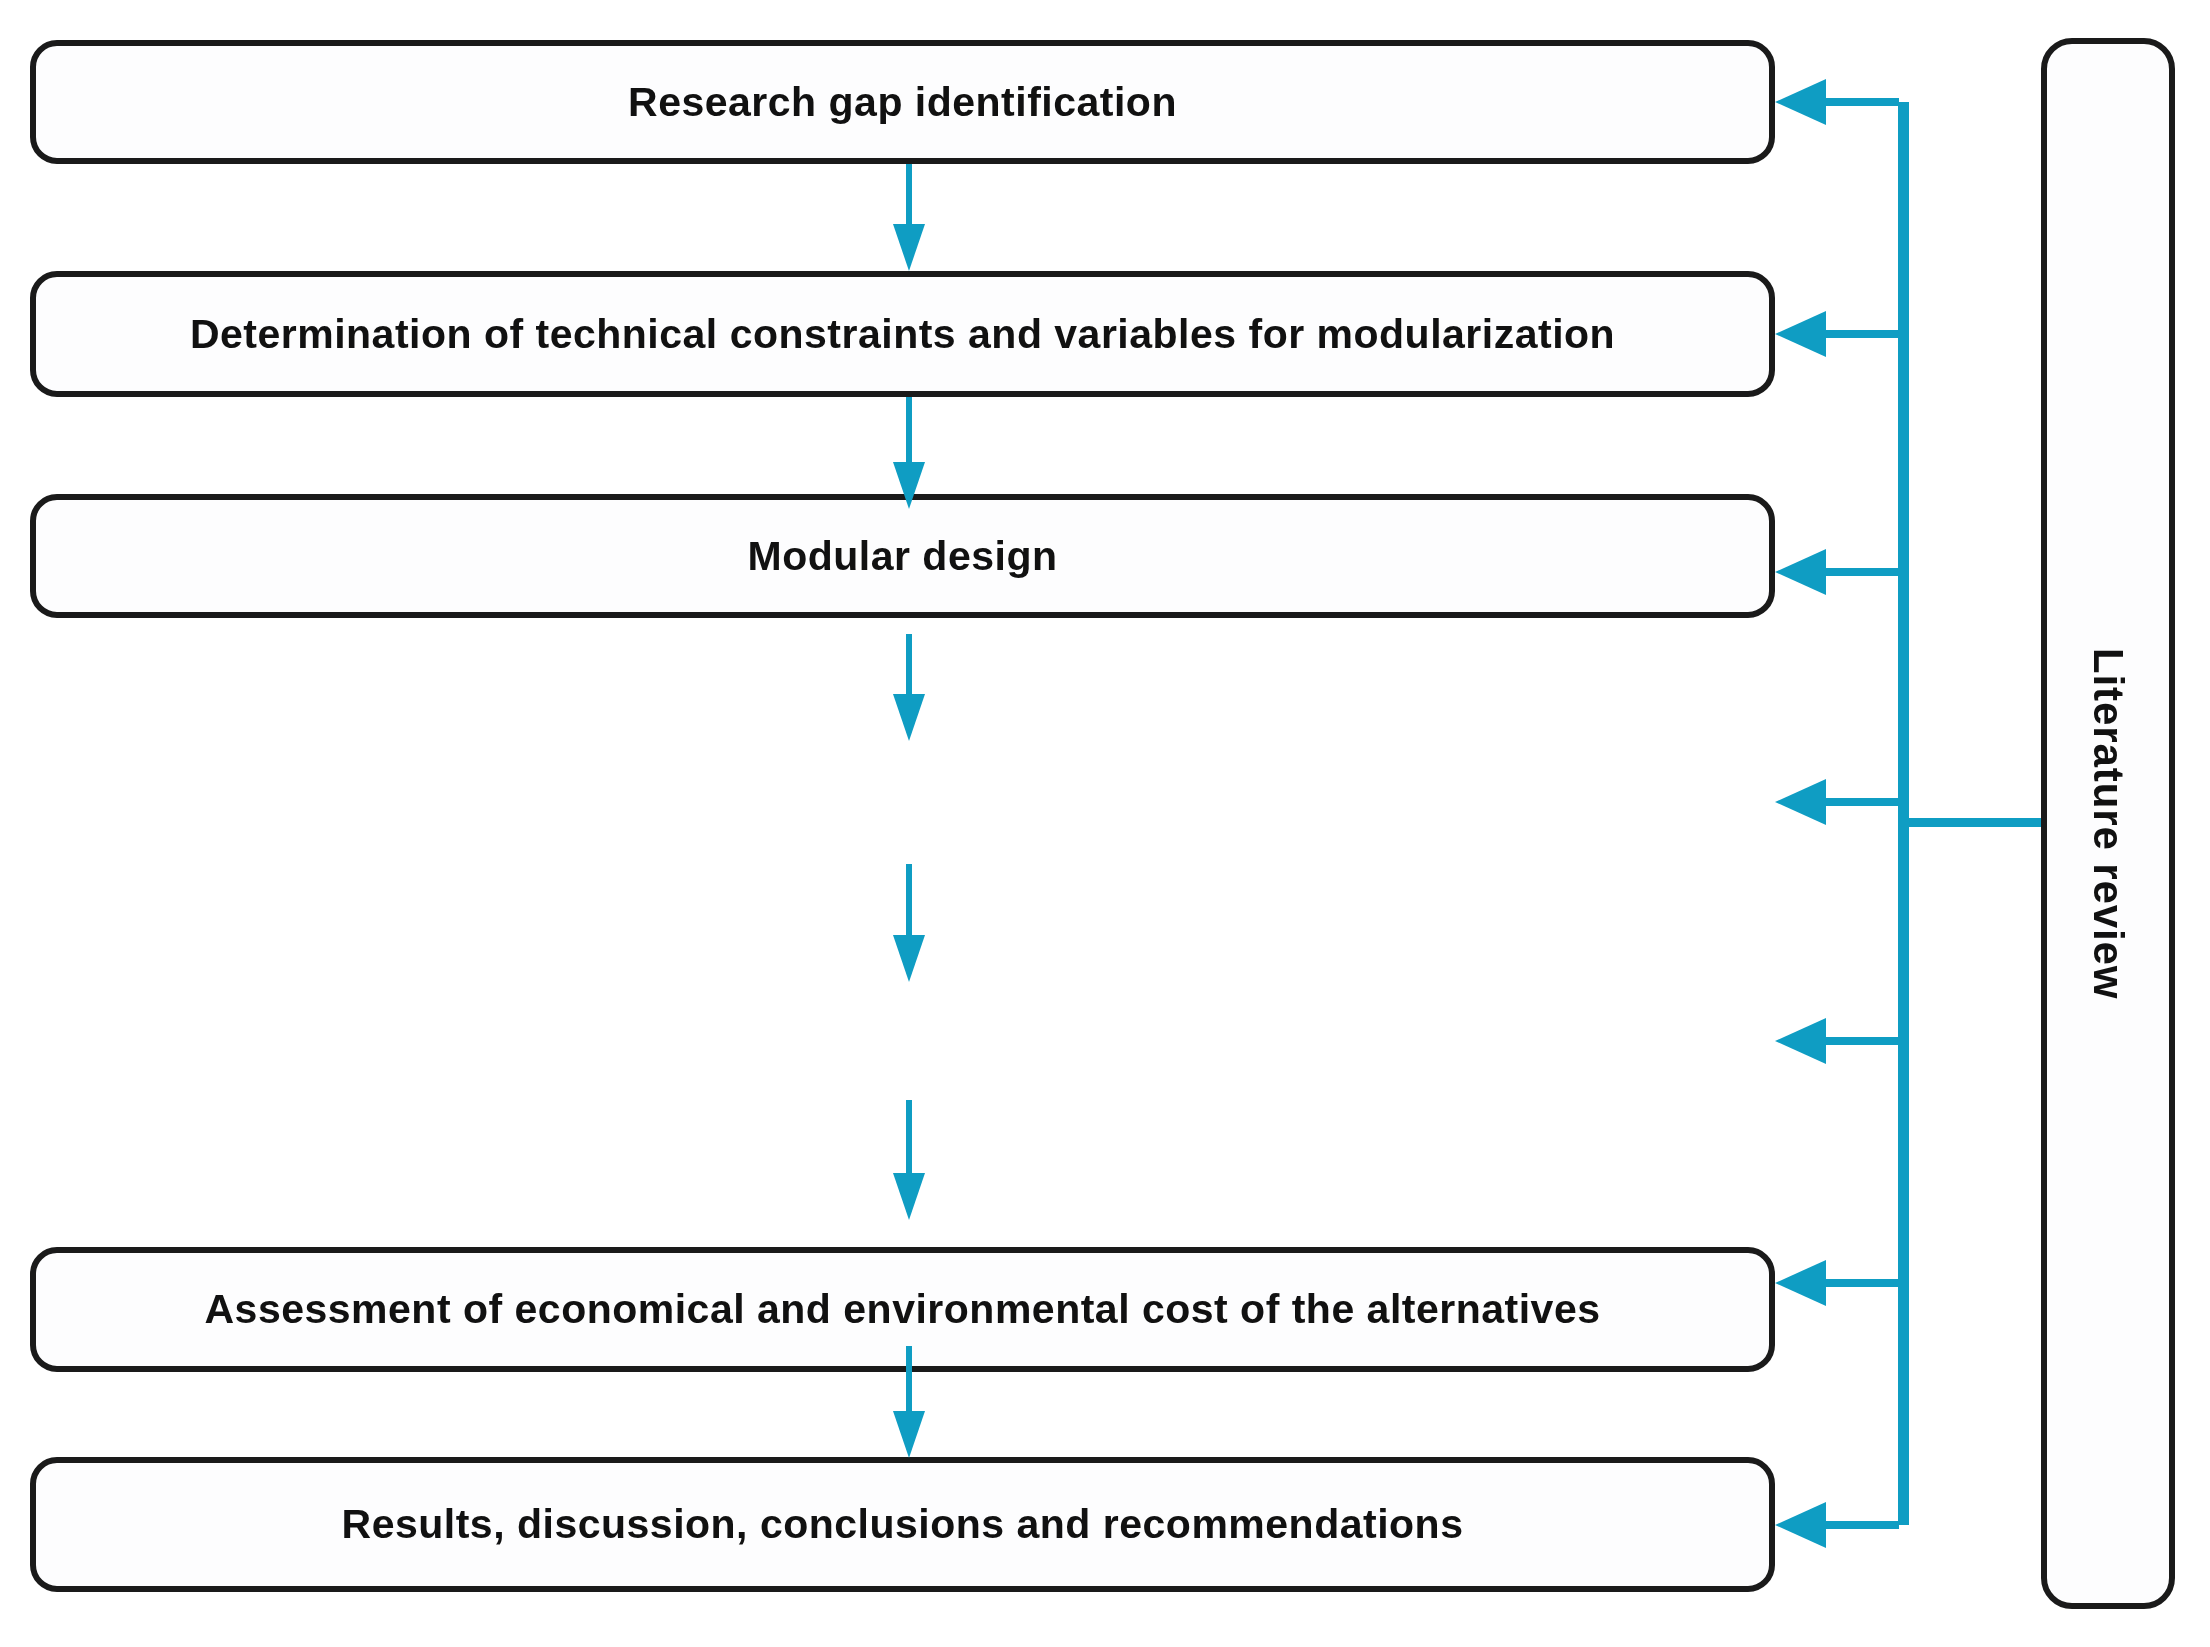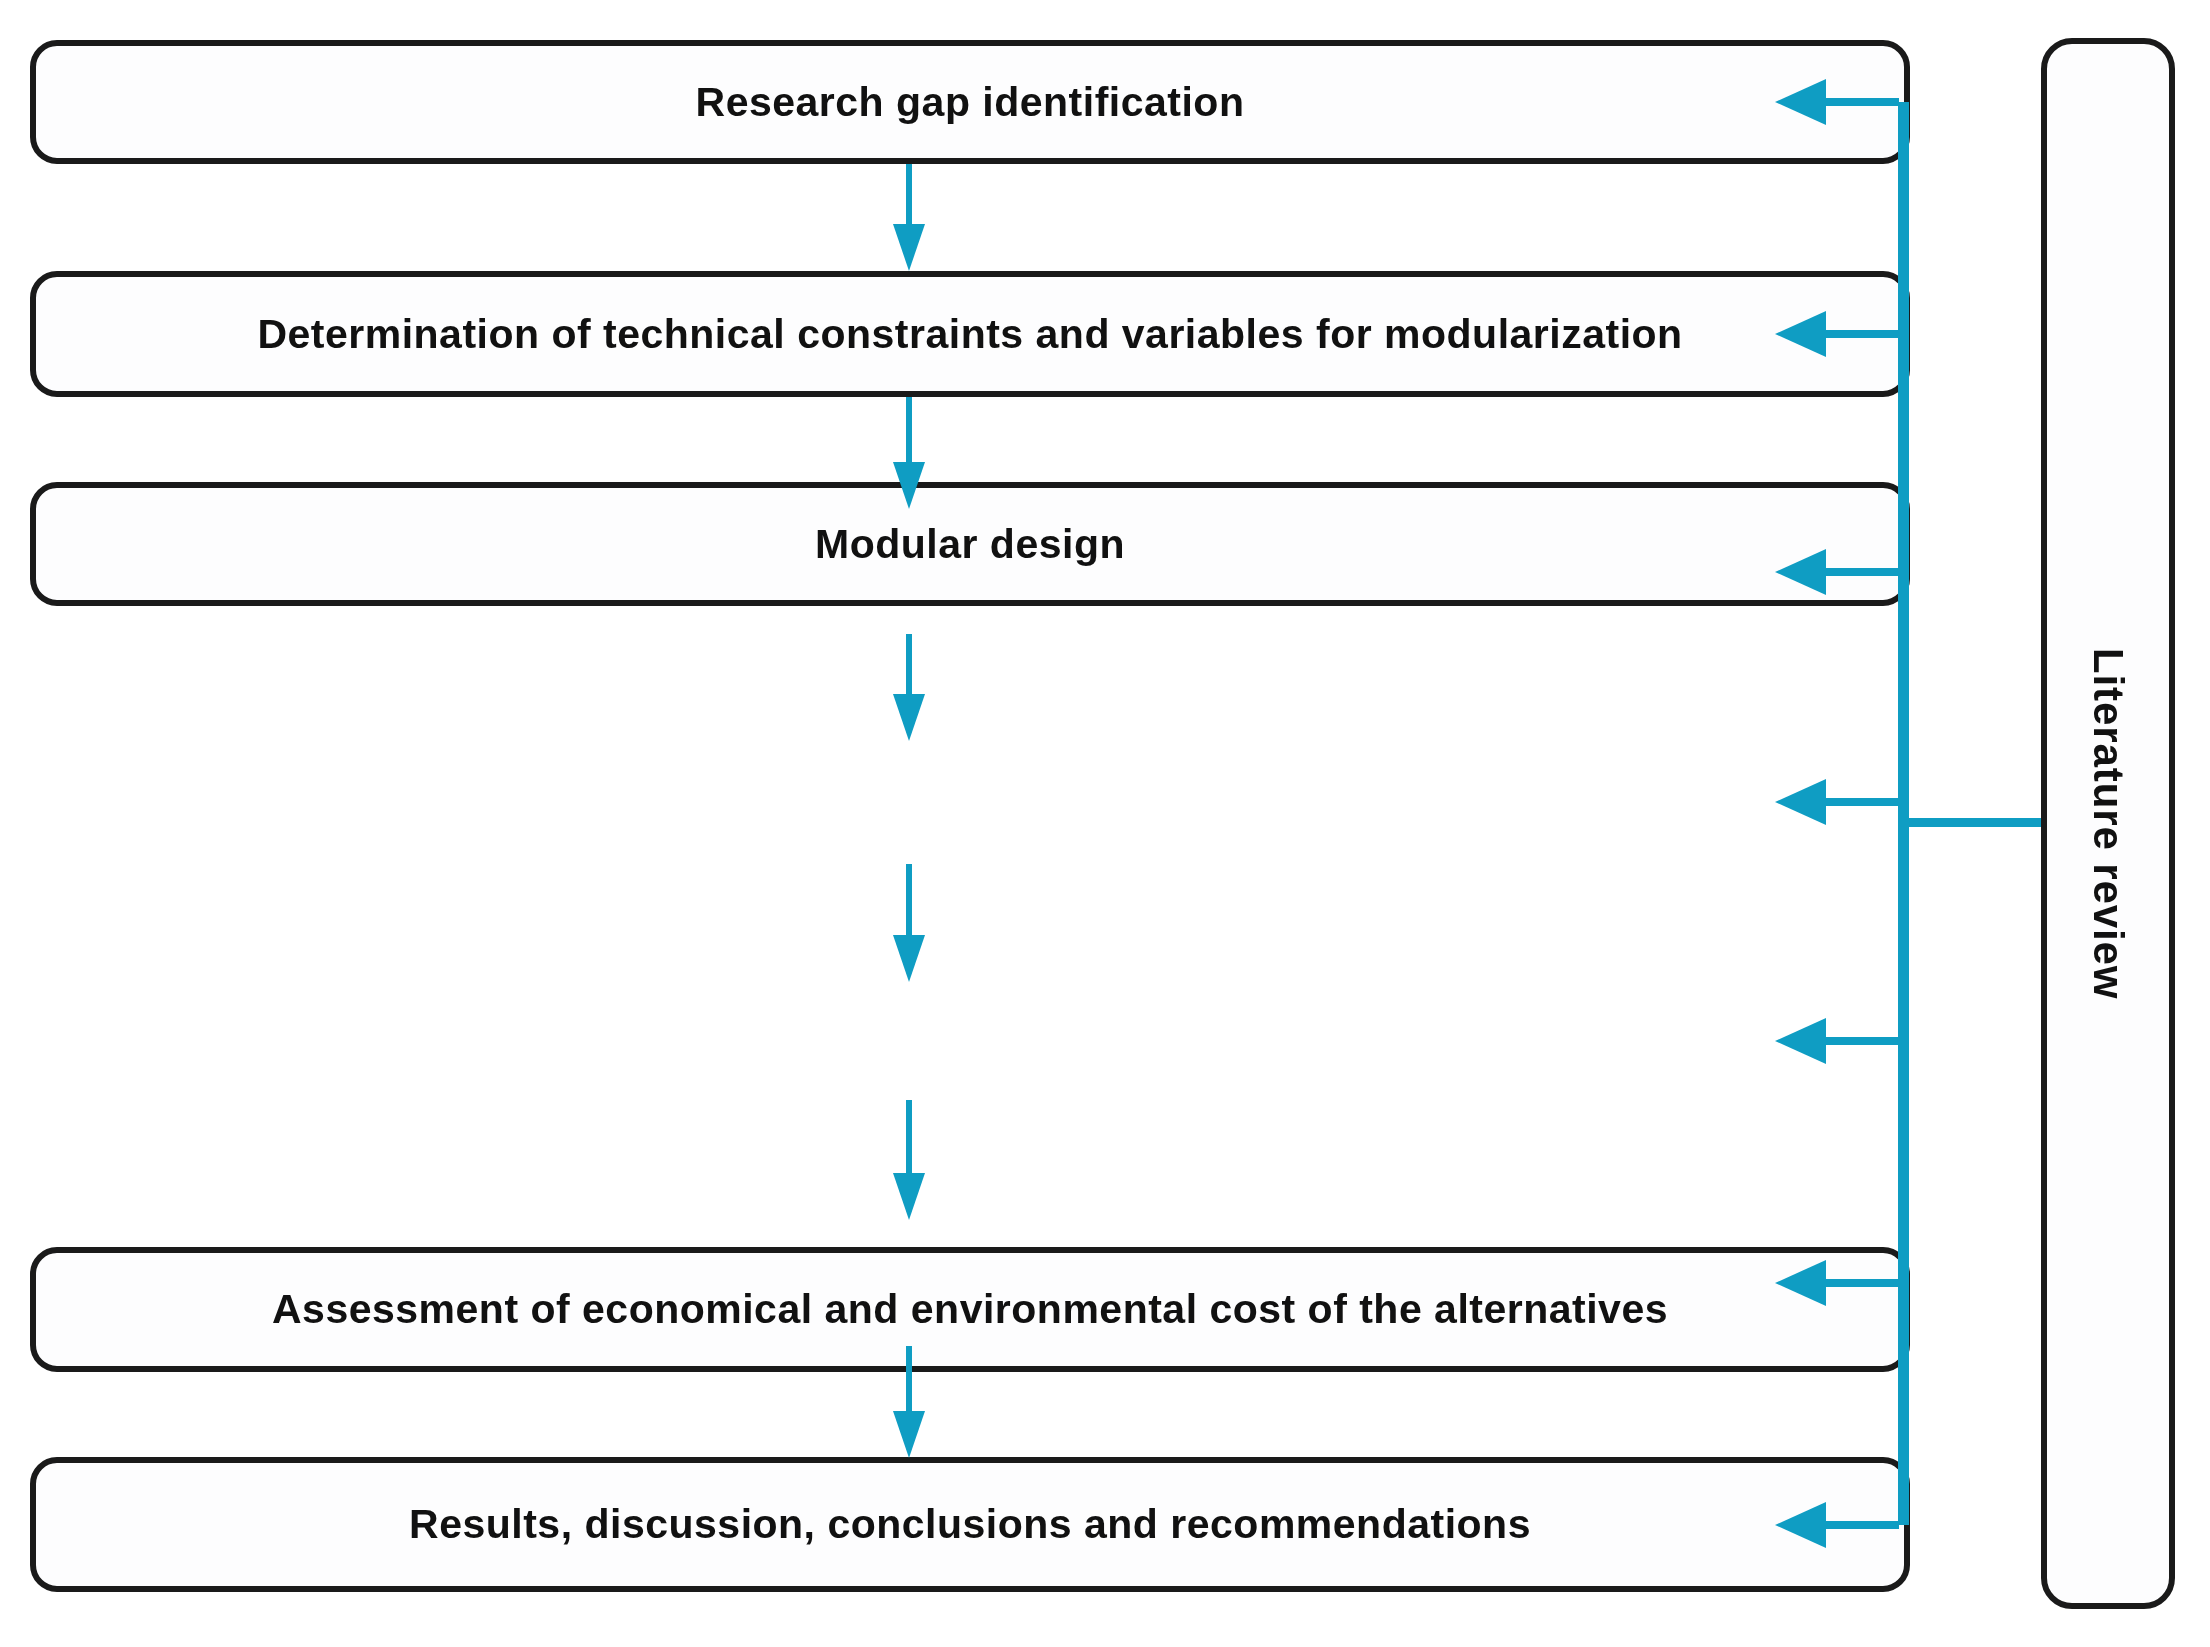--- a/index.html
+++ b/index.html
@@ -14,21 +14,21 @@
     width:2210px;
     height:1647px;
     background:var(--bg);
     font-family:"Liberation Sans", sans-serif;
     overflow:hidden;
   }
   
   .pbox{
     position:absolute;
     left:30px;
-    width:1880px;
+    width:1745px;
     box-sizing:border-box;
     border:6.4px solid var(--border);
     border-radius:27px;
     background:#fdfdfe;
     display:flex;
     align-items:center;
     justify-content:center;
     text-align:center;
     font-weight:bold;
     font-size:41px;
@@ -117,21 +117,21 @@
 </style>
 </head>
 <body>
 
 <div class="canvas">
 
   <div class="pbox" style="top:40px;height:124px">Research gap identification</div>
 
   <div class="pbox" style="top:271px;height:126px">Determination of technical constraints and variables for modularization</div>
 
-  <div class="pbox" style="top:482px;height:124px">Modular design</div>
+  <div class="pbox" style="top:494px;height:124px">Modular design</div>
 
 
 
   <div class="pbox" style="top:1247px;height:125px">Assessment of economical and environmental cost of the alternatives</div>
 
   <div class="pbox" style="top:1457px;height:135px">Results, discussion, conclusions and recommendations</div>
 
   <div class="varrow" style="top:164px;height:60px"></div>
   <div class="varrow" style="top:397px;height:65px"></div>
   <div class="varrow" style="top:634px;height:60px"></div>

